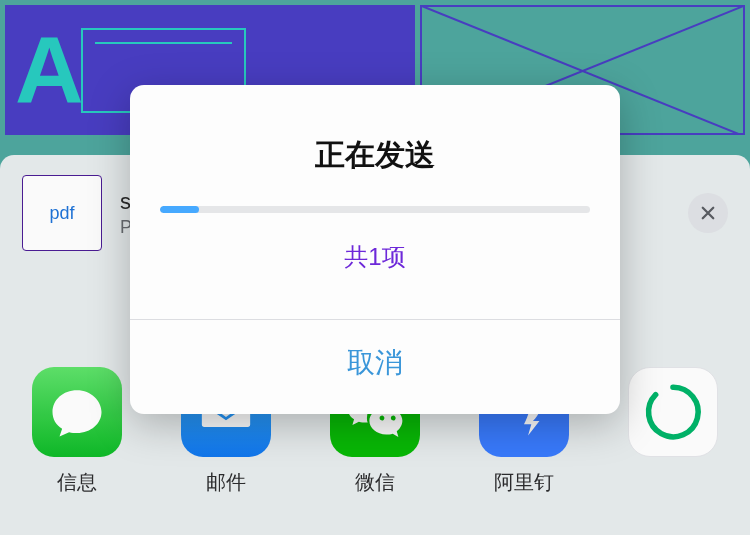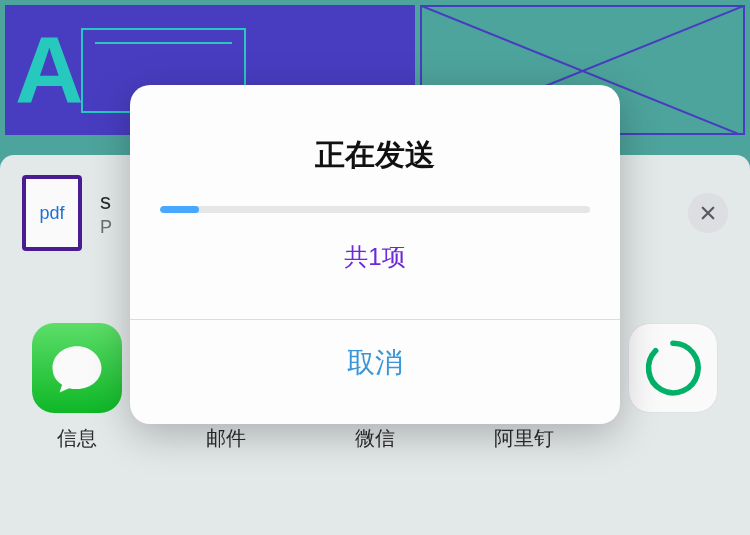--- a/index.html
+++ b/index.html
@@ -71,23 +71,23 @@
       border-top-left-radius: 14px;
       border-top-right-radius: 14px;
     }
     .sheet-top {
       display: flex;
       align-items: center;
       padding: 20px 22px 12px 22px;
       gap: 18px;
     }
     .doc-thumb {
-      width: 60px; height: 76px;
+      width: 80px; height: 76px;
       background: #fff;
-      border: 4px solid #4c1d95;
+      border: 1px solid #4c1d95;
       border-radius: 4px;
       display: flex;
       align-items: center;
       justify-content: center;
       color: #1f74d9;
       font-size: 18px;
       font-weight: 500;
     }
     .doc-meta { flex: 1; color: #2b2b2b; }
     .doc-name { font-size: 22px; font-weight: 500; }
@@ -108,20 +108,21 @@
       justify-content: space-between;
       padding: 60px 22px 0 22px;
       gap: 30px;
     }
     .app {
       display: flex;
       flex-direction: column;
       align-items: center;
       width: 110px;
       gap: 12px;
+      margin-top: 44px;
     }
     .app-ic {
       width: 90px; height: 90px;
       border-radius: 22px;
       display: flex;
       align-items: center;
       justify-content: center;
     }
     .app-lbl {
       font-size: 20px;
@@ -137,21 +138,21 @@
     .ic-dingtalk svg { width: 52px; height: 52px; fill: #fff; }
     .ic-star { background: #fff; border: 1px solid #e5e6ea; }
     .ic-star svg { width: 62px; height: 62px; stroke: #00b56a; stroke-width: 9; fill: none; stroke-linecap: round; }
 
     
     .modal {
       position: absolute;
       left: 130px; right: 130px;
       top: 85px;
       background: #fdfdfd;
-      border-radius: 20px;
+      border-radius: 14px;
       box-shadow: 0 10px 40px rgba(0,0,0,0.25);
       overflow: hidden;
     }
     .modal-title {
       text-align: center;
       font-size: 30px;
       font-weight: 600;
       color: #111;
       padding: 50px 20px 30px;
     }
@@ -174,21 +175,21 @@
       color: #6d28d9;
       padding-bottom: 46px;
     }
     .modal-sep {
       border-top: 1px solid #dcdde1;
     }
     .modal-cancel {
       text-align: center;
       font-size: 28px;
       color: #3a96d9;
-      padding: 24px 0 42px;
+      padding: 24px 0 32px;
       cursor: pointer;
     }
 
     
     .dim {
       position: absolute;
       inset: 0;
       background: rgba(0,0,0,0.02);
       pointer-events: none;
     }

